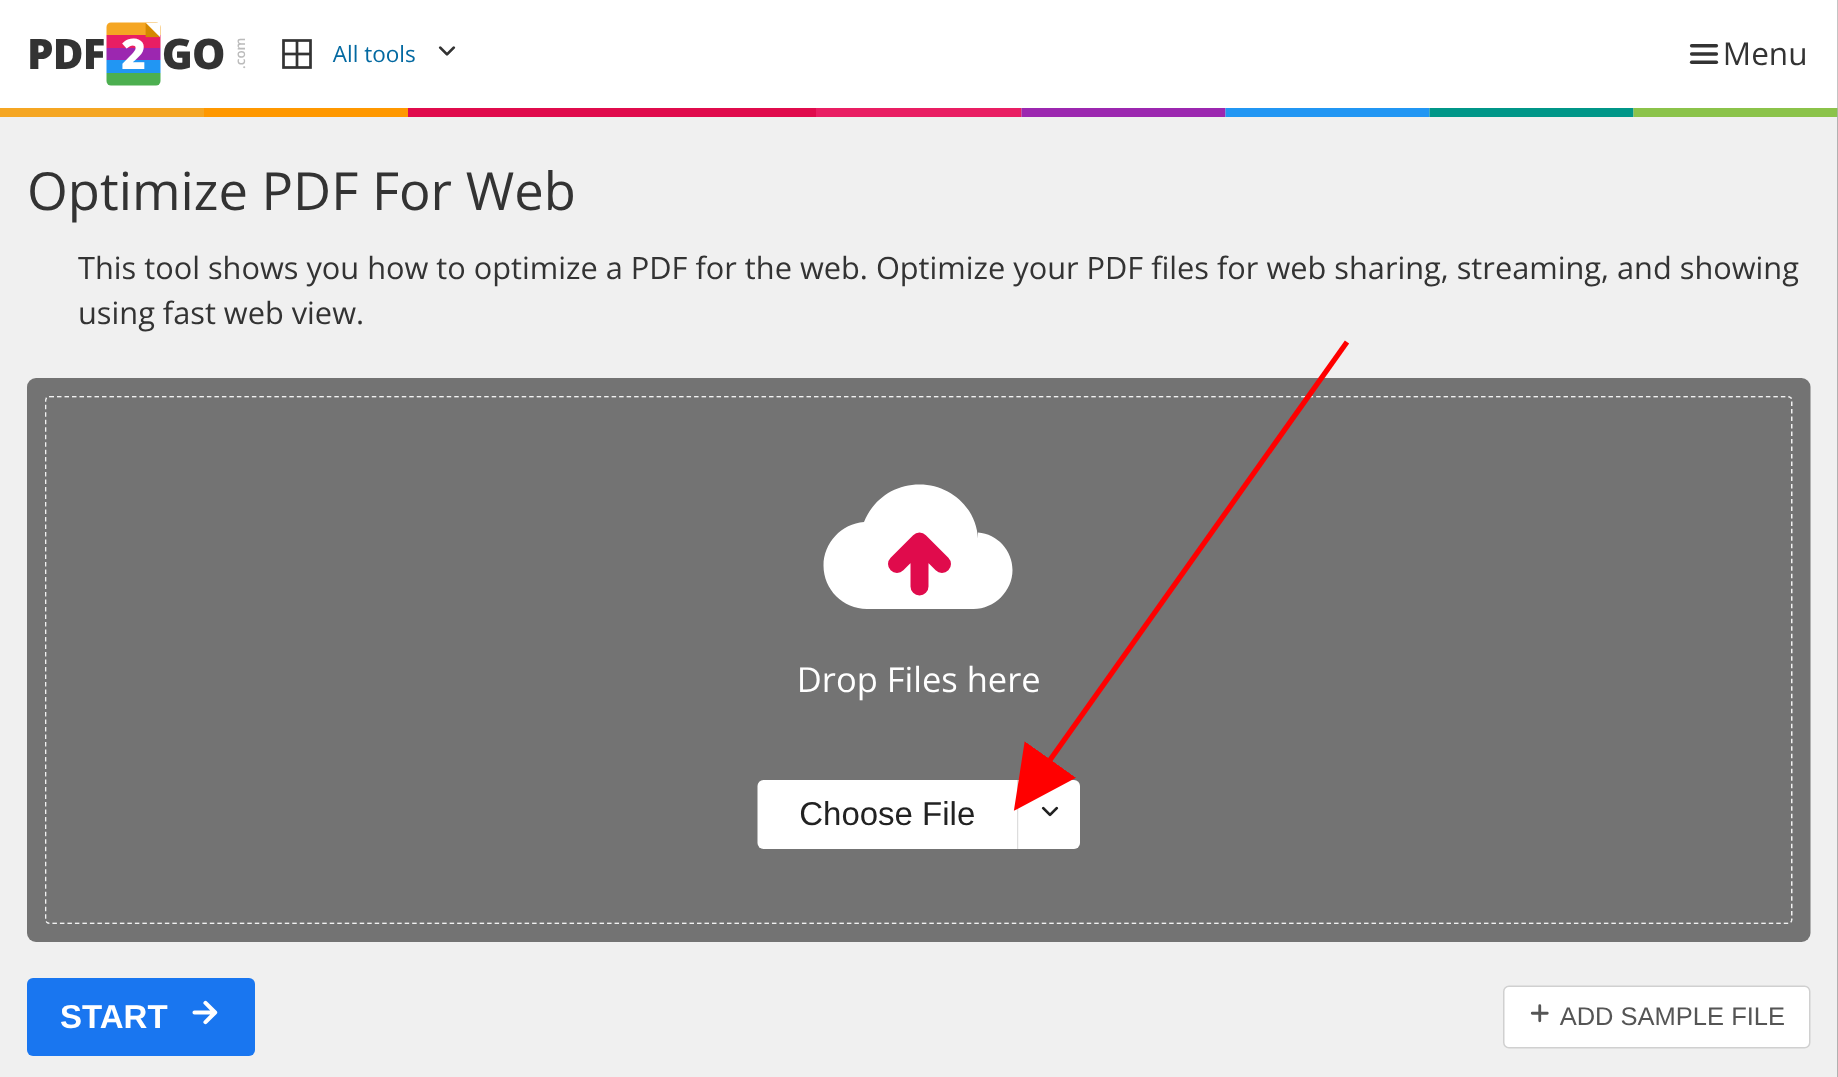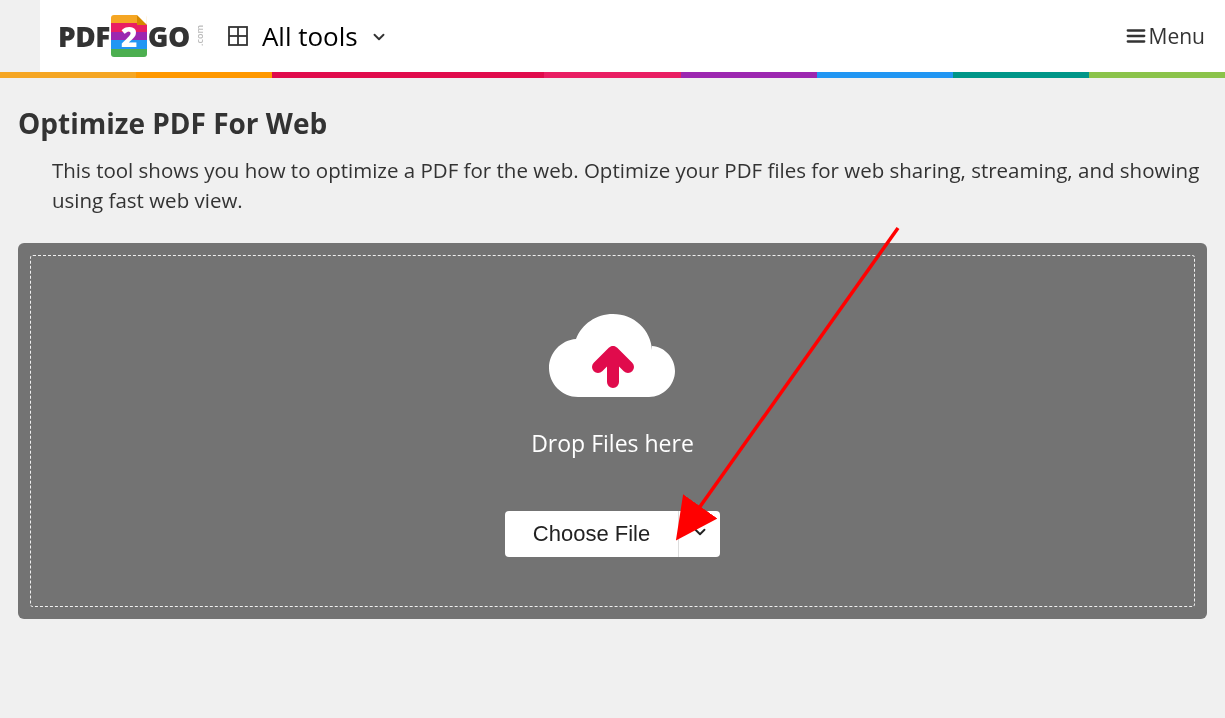--- a/index.html
+++ b/index.html
@@ -12,21 +12,20 @@
     position: relative;
   }
   
   .header {
     height: 72px;
     background: #fff;
     display: flex;
     align-items: center;
     justify-content: space-between;
     padding: 0 20px 0 18px;
-    margin-left: 40px;
   }
   .header-left { display: flex; align-items: center; gap: 22px; }
   .logo { display: flex; align-items: center; font-weight: 800; font-size: 28px; color: #333; letter-spacing: -0.5px; }
   .logo .two {
     display: inline-flex;
     align-items: center;
     justify-content: center;
     width: 36px;
     height: 42px;
     margin: 0 1px;
@@ -62,41 +61,41 @@
     margin-left: 3px;
     font-weight: 600;
     letter-spacing: 0;
   }
   .tools-group { display: flex; align-items: center; gap: 14px; }
   .grid-icon svg { display: block; }
   .all-tools {
     display: flex;
     align-items: center;
     gap: 12px;
-    font-size: 26px;
-    color: #000000;
+    font-size: 15px;
+    color: #0369a1;
     cursor: pointer;
   }
   .menu-group {
     display: flex;
     align-items: center;
     gap: 2px;
     font-size: 21px;
     color: #333;
     cursor: pointer;
   }
   .menu-group svg { display:block; }
 
   
   .stripe { display: flex; height: 6px; }
   .stripe div { flex: 1; }
 
   
   .content { padding: 26px 18px 0 18px; }
-  h1 { font-size: 28px; font-weight: 700; color: #333; margin-bottom: 14px; }
+  h1 { font-size: 35px; font-weight: 400; color: #333; margin-bottom: 14px; }
   .sub { font-size: 20.5px; color: #333; line-height: 1.45; margin-bottom: 28px; margin-left: 34px; }
 
   .dropzone-wrap {
     background: #737373;
     border-radius: 6px;
     padding: 12px;
     height: 376px;
     display: flex;
   }
   .dropzone {
@@ -248,20 +247,38 @@
           <span>
             <svg width="18" height="18" viewBox="0 0 24 24">
                 <path d="M6 9l6 6 6-6" fill="none" stroke="#222" stroke-width="2.5" stroke-linecap="round" stroke-linejoin="round"></path>
               </svg>
           </span>
         </button>
       </div>
     </div>
   </div>
 
+  <div class="bottom-row">
+    <button class="start-btn">
+      <span>START</span>
+      <span>
+        <svg width="22" height="22" viewBox="0 0 24 24">
+            <path d="M4 12h14M12 5l7 7-7 7" fill="none" stroke="#fff" stroke-width="3" stroke-linecap="round" stroke-linejoin="round"></path>
+          </svg>
+      </span>
+    </button>
+    <button class="sample-btn">
+      <span>
+        <svg width="15" height="15" viewBox="0 0 24 24">
+            <path d="M12 4v16M4 12h16" stroke="#555" stroke-width="3" stroke-linecap="round"></path>
+          </svg>
+      </span>
+      <span>ADD SAMPLE FILE</span>
+    </button>
+  </div>
 </div>
 
 <svg class="arrow-overlay" width="1225" height="718">
   <defs>
     <marker id="ah" markerWidth="12" markerHeight="12" refX="9" refY="6" orient="auto">
       <path d="M0,0 L12,6 L0,12 z" fill="#ff0000"></path>
     </marker>
   </defs>
   <line x1="898" y1="228" x2="682" y2="532" stroke="#ff0000" stroke-width="3.5" marker-end="url(#ah)"></line>
 </svg>

